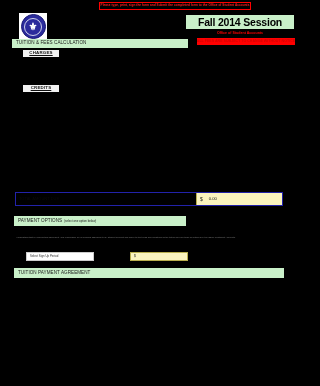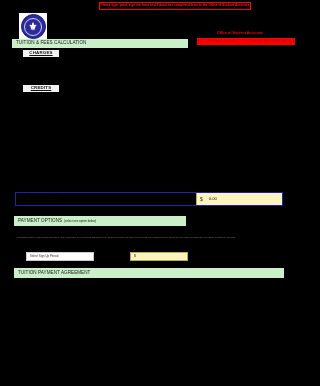--- a/index.html
+++ b/index.html
@@ -314,20 +314,23 @@
   <div class="instruction-banner">
     <span>Please type, print, sign the form and Submit the completed form to the Office of Student Accounts</span>
   </div>
 
   <div class="logo-box">
     <div class="seal">
       <span class="seal-glyph">⚜</span>
     </div>
   </div>
 
+  <div class="session-title">
+    <span>Fall 2014 Session</span>
+  </div>
   <div class="session-sub1">
     <span>Office of Student Accounts</span>
   </div>
   <div class="session-sub2">
     <span>ALL FEES ARE SUBJECT TO CHANGE WITHOUT NOTICE</span>
   </div>
 
   <div class="bar-green" id="bar-tuition-fees">
     <span class="bar-title">TUITION &amp; FEES CALCULATION</span>
   </div>

